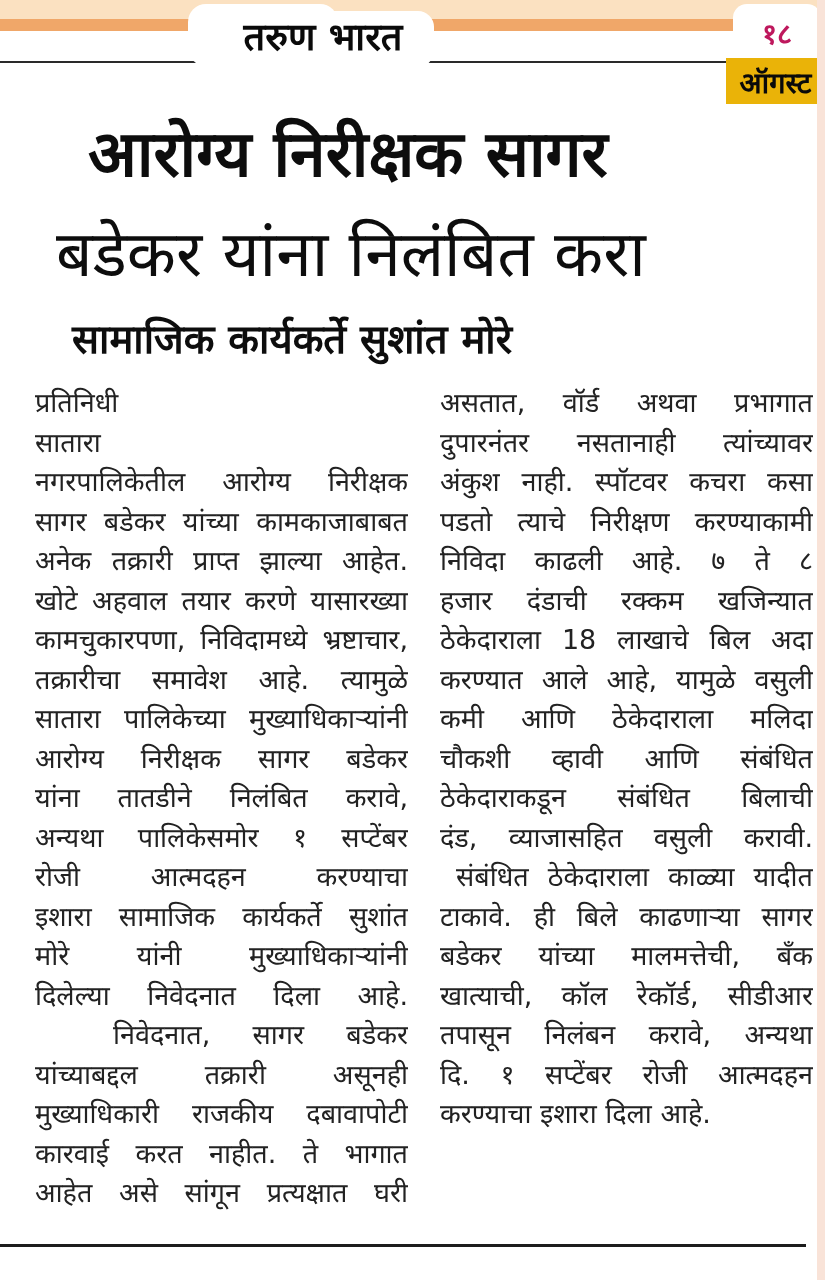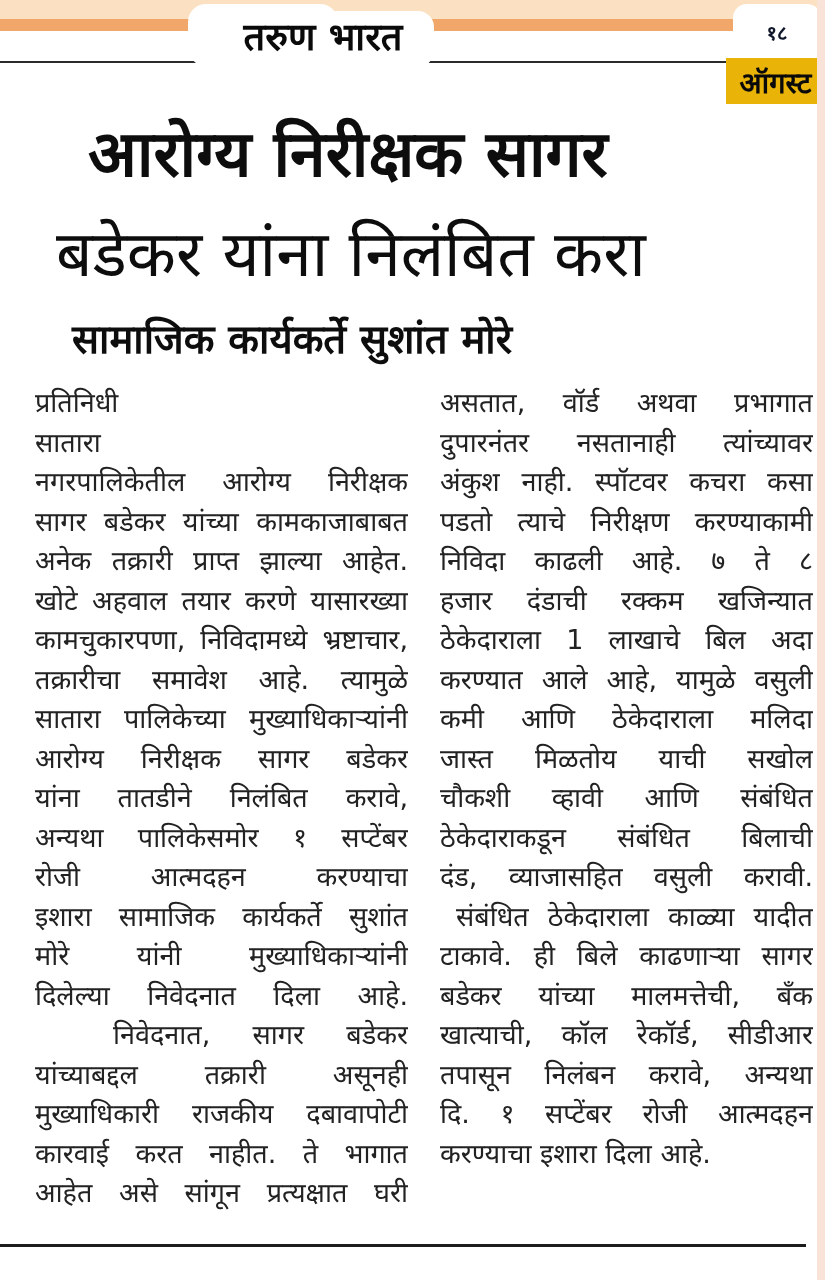--- a/index.html
+++ b/index.html
@@ -15,21 +15,21 @@
   .bottom-rule{position:absolute;top:1244px;left:0;width:806px;height:3px;background:#1c1c1c;}
 
   
   .masthead-box-a{position:absolute;left:188px;top:4px;width:150px;height:62px;background:#ffffff;border-radius:18px;z-index:2;}
   .masthead-box-b{position:absolute;left:300px;top:11px;width:134px;height:56px;background:#ffffff;border-radius:16px;z-index:2;}
   .masthead-title{
     position:absolute;left:200px;top:14px;width:246px;z-index:3;
     text-align:center;font-size:38px;font-weight:bold;line-height:46px;color:#0a0a0a;
   }
   .date-box{position:absolute;left:733px;top:4px;width:88px;height:56px;background:#ffffff;border-radius:14px;z-index:2;
-    display:flex;align-items:center;justify-content:center;font-size:20px;font-weight:bold;color:#0f172a;}
+    display:flex;align-items:center;justify-content:center;font-size:29px;font-weight:bold;color:#be185d;}
   .month-box{position:absolute;left:726px;top:58px;width:99px;height:46px;background:#eab308;z-index:2;
     display:flex;align-items:center;justify-content:center;font-size:29px;font-weight:bold;color:#0a0a0a;}
 
   
   .headline-line1{position:absolute;left:88px;top:104px;width:700px;font-size:64px;font-weight:bold;color:#0d0d0d;line-height:100px;white-space:nowrap;}
   .headline-line2{position:absolute;left:56px;top:204px;width:740px;font-size:64px;font-weight:normal;color:#0d0d0d;line-height:100px;white-space:nowrap;}
   .subheadline{position:absolute;left:72px;top:312px;width:700px;font-size:40px;font-weight:bold;color:#0d0d0d;line-height:54px;white-space:nowrap;}
 
   
   .col{position:absolute;top:383px;font-size:27px;line-height:39.5px;color:#222;}
@@ -87,24 +87,23 @@
 </div>
 
 <div class="col col-right">
   <div>
       <div class="body-line">असतात, वॉर्ड अथवा प्रभागात</div>
       <div class="body-line">दुपारनंतर नसतानाही त्यांच्यावर</div>
       <div class="body-line">अंकुश नाही. स्पॉटवर कचरा कसा</div>
       <div class="body-line">पडतो त्याचे निरीक्षण करण्याकामी</div>
       <div class="body-line">निविदा काढली आहे. ७ ते ८</div>
       <div class="body-line">हजार दंडाची रक्कम खजिन्यात</div>
-      <div class="body-line">ठेकेदाराला 1 लाखाचे बिल अदा</div>
+      <div class="body-line">ठेकेदाराला 18 लाखाचे बिल अदा</div>
       <div class="body-line">करण्यात आले आहे, यामुळे वसुली</div>
       <div class="body-line">कमी आणि ठेकेदाराला मलिदा</div>
-      <div class="body-line">जास्त मिळतोय याची सखोल</div>
       <div class="body-line">चौकशी व्हावी आणि संबंधित</div>
       <div class="body-line">ठेकेदाराकडून संबंधित बिलाची</div>
       <div class="body-line">दंड, व्याजासहित वसुली करावी.</div>
       <div class="body-line indent-sm">संबंधित ठेकेदाराला काळ्या यादीत</div>
       <div class="body-line">टाकावे. ही बिले काढणाऱ्या सागर</div>
       <div class="body-line">बडेकर यांच्या मालमत्तेची, बँक</div>
       <div class="body-line">खात्याची, कॉल रेकॉर्ड, सीडीआर</div>
       <div class="body-line">तपासून निलंबन करावे, अन्यथा</div>
       <div class="body-line">दि. १ सप्टेंबर रोजी आत्मदहन</div>
       <div class="body-line last">करण्याचा इशारा दिला आहे.</div>

